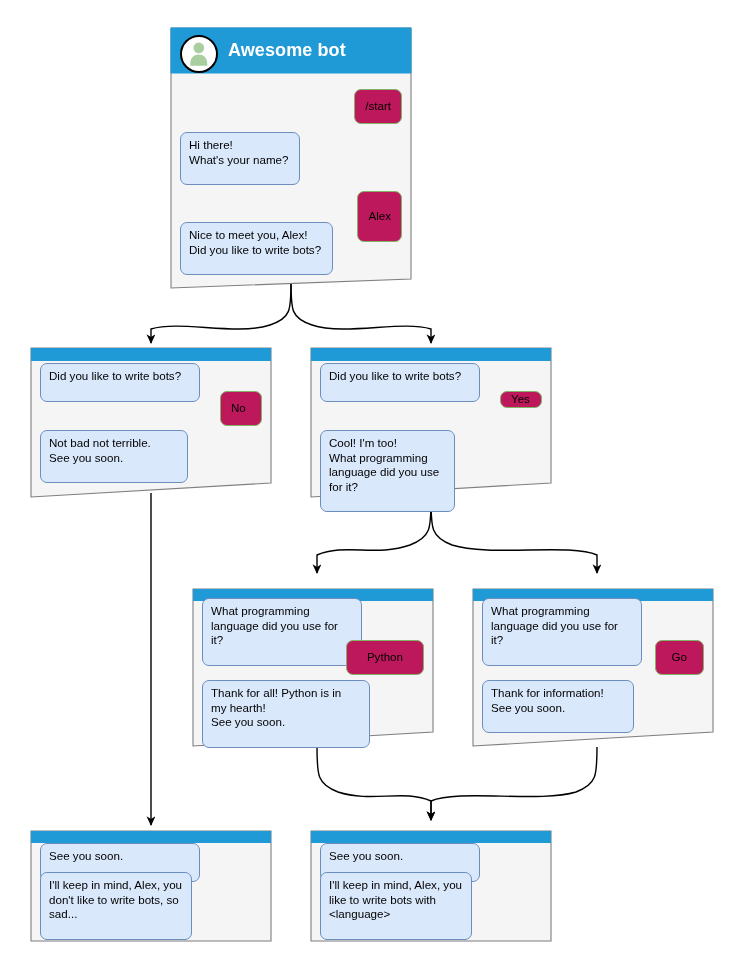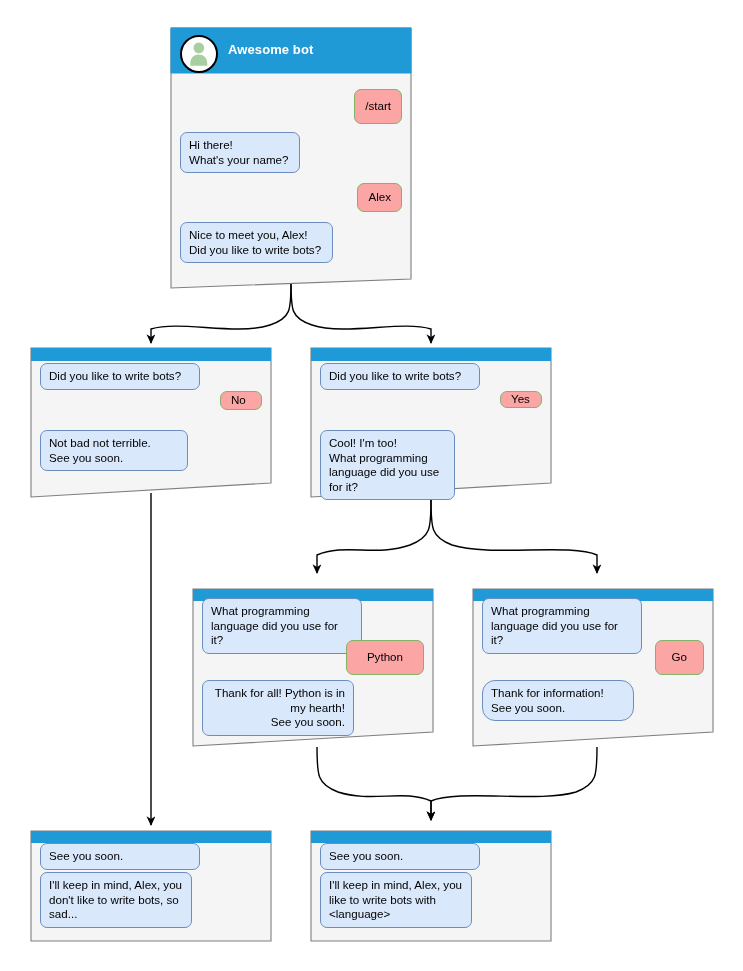--- a/index.html
+++ b/index.html
@@ -48,21 +48,21 @@
     height: 100%;
   }
 
   .card-title {
     position: absolute;
     left: 58px;
     top: 0;
     height: 28px;
     line-height: 46px;
     color: #ffffff;
-    font-size: 13px;
+    font-size: 18px;
     font-weight: bold;
     letter-spacing: 0.1px;
     white-space: nowrap;
   }
 
   .avatar {
     position: absolute;
     left: 10px;
     top: 8px;
     width: 38px;
@@ -75,30 +75,30 @@
   .avatar svg { display:block; }
 
   
   .bubble {
     position: absolute;
     box-sizing: border-box;
     border-radius: 7px;
     font-size: 11.6px;
     line-height: 14.6px;
     color: #000000;
-    padding: 5px 8px 5px 8px;
+    padding: 5px 8px 17px 8px;
     white-space: pre-line;
   }
   .bubble.bot {
     background: #dae8fc;
     border: 1px solid #6c8ebf;
     left: 10px;
   }
   .bubble.user {
-    background: #fca5a5;
+    background: #be185d;
     border: 1px solid #82b366;
     right: 10px;
     text-align: left;
   }
 </style>
 </head>
 <body>
 
 <div id="canvas">
 
@@ -137,36 +137,36 @@
           <path d="M17 17.6 c-6 0 -8.6 4.4 -8.6 9.2 0 1.4 0 2.4 0 2.4 l17.2 0 c0 0 0 -1 0 -2.4 0 -4.8 -2.6 -9.2 -8.6 -9.2 z" fill="#a9cfa0"></path>
         </svg>
       </div>
       <div class="card-title">Awesome bot</div>
 
       <div class="bubble user" style="top:62px; padding:9px 10px;">/start</div>
 
       <div class="bubble bot" style="top:105px; width:120px;">Hi there!
 What's your name?</div>
 
-      <div class="bubble user" style="top:156px; padding:6px 10px;">Alex</div>
+      <div class="bubble user" style="top:164px; padding:17px 10px;">Alex</div>
 
       <div class="bubble bot" style="top:195px; width:153px;">Nice to meet you, Alex!
 Did you like to write bots?</div>
     </div>
   </div>
 
   <div class="card" style="left:30px; top:347px; width:242px; height:152px;">
     <svg class="card-shape" viewBox="0 0 242 152" preserveAspectRatio="none">
       <path d="M1,1 L241,1 L241,136 L1,150 Z" fill="#f5f5f5" stroke="#7f7f7f" stroke-width="1.1"></path>
       <path d="M1,1 L241,1 L241,14 L1,14 Z" fill="#1f9ad6" stroke="none"></path>
     </svg>
     <div class="card-inner">
       <div class="bubble bot" style="top:16px; width:160px;">Did you like to write bots?</div>
 
-      <div class="bubble user" style="top:44px; padding:1px 10px; min-width:42px;">No</div>
+      <div class="bubble user" style="top:44px; padding:9px 10px; min-width:42px;">No</div>
 
       <div class="bubble bot" style="top:83px; width:148px;">Not bad not terrible.
 See you soon.</div>
     </div>
   </div>
 
   <div class="card" style="left:310px; top:347px; width:242px; height:152px;">
     <svg class="card-shape" viewBox="0 0 242 152" preserveAspectRatio="none">
       <path d="M1,1 L241,1 L241,136 L1,150 Z" fill="#f5f5f5" stroke="#7f7f7f" stroke-width="1.1"></path>
       <path d="M1,1 L241,1 L241,14 L1,14 Z" fill="#1f9ad6" stroke="none"></path>
@@ -186,38 +186,38 @@
     <svg class="card-shape" viewBox="0 0 242 160" preserveAspectRatio="none">
       <path d="M1,1 L241,1 L241,144 L1,158 Z" fill="#f5f5f5" stroke="#7f7f7f" stroke-width="1.1"></path>
       <path d="M1,1 L241,1 L241,13 L1,13 Z" fill="#1f9ad6" stroke="none"></path>
     </svg>
     <div class="card-inner">
       <div class="bubble bot" style="top:10px; width:160px;">What programming
 language did you use for it?</div>
 
       <div class="bubble user" style="top:52px; padding:9px 20px;">Python</div>
 
-      <div class="bubble bot" style="top:92px; width:152px;text-align:right;">Thank for all! Python is in
+      <div class="bubble bot" style="top:92px; width:168px;">Thank for all! Python is in
 my hearth!
 See you soon.</div>
     </div>
   </div>
 
   <div class="card" style="left:472px; top:588px; width:242px; height:160px;">
     <svg class="card-shape" viewBox="0 0 242 160" preserveAspectRatio="none">
       <path d="M1,1 L241,1 L241,144 L1,158 Z" fill="#f5f5f5" stroke="#7f7f7f" stroke-width="1.1"></path>
       <path d="M1,1 L241,1 L241,13 L1,13 Z" fill="#1f9ad6" stroke="none"></path>
     </svg>
     <div class="card-inner">
       <div class="bubble bot" style="top:10px; width:160px;">What programming
 language did you use for it?</div>
 
       <div class="bubble user" style="top:52px; padding:9px 16px; min-width:42px;">Go</div>
 
-      <div class="bubble bot" style="top:92px; width:152px;border-radius:13px;">Thank for information!
+      <div class="bubble bot" style="top:92px; width:152px;">Thank for information!
 See you soon.</div>
     </div>
   </div>
 
   <div class="card" style="left:30px; top:830px; width:242px; height:112px;">
     <svg class="card-shape" viewBox="0 0 242 112" preserveAspectRatio="none">
       <path d="M1,1 L241,1 L241,111 L1,111 Z" fill="#f5f5f5" stroke="#7f7f7f" stroke-width="1.1"></path>
       <path d="M1,1 L241,1 L241,13 L1,13 Z" fill="#1f9ad6" stroke="none"></path>
     </svg>
     <div class="card-inner">

